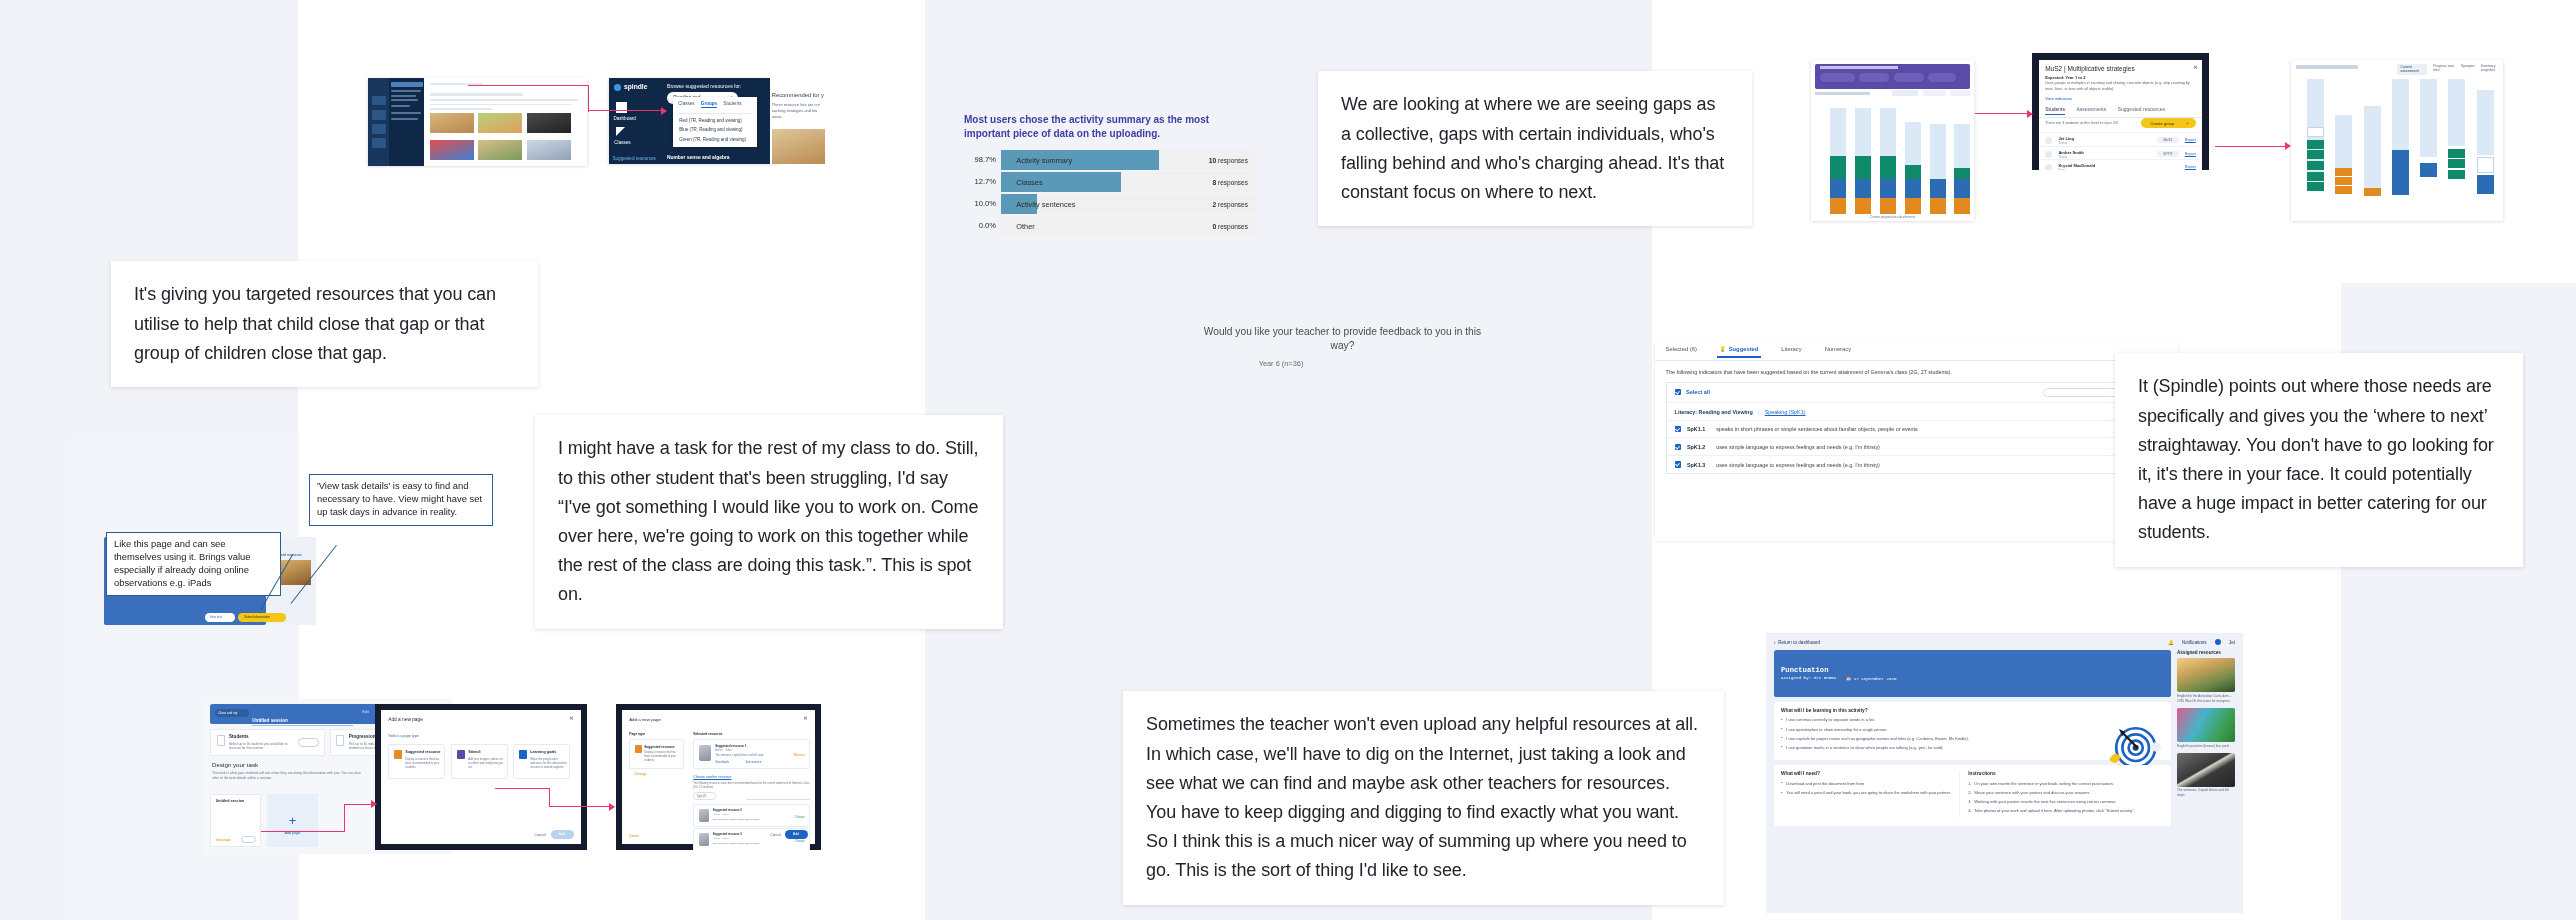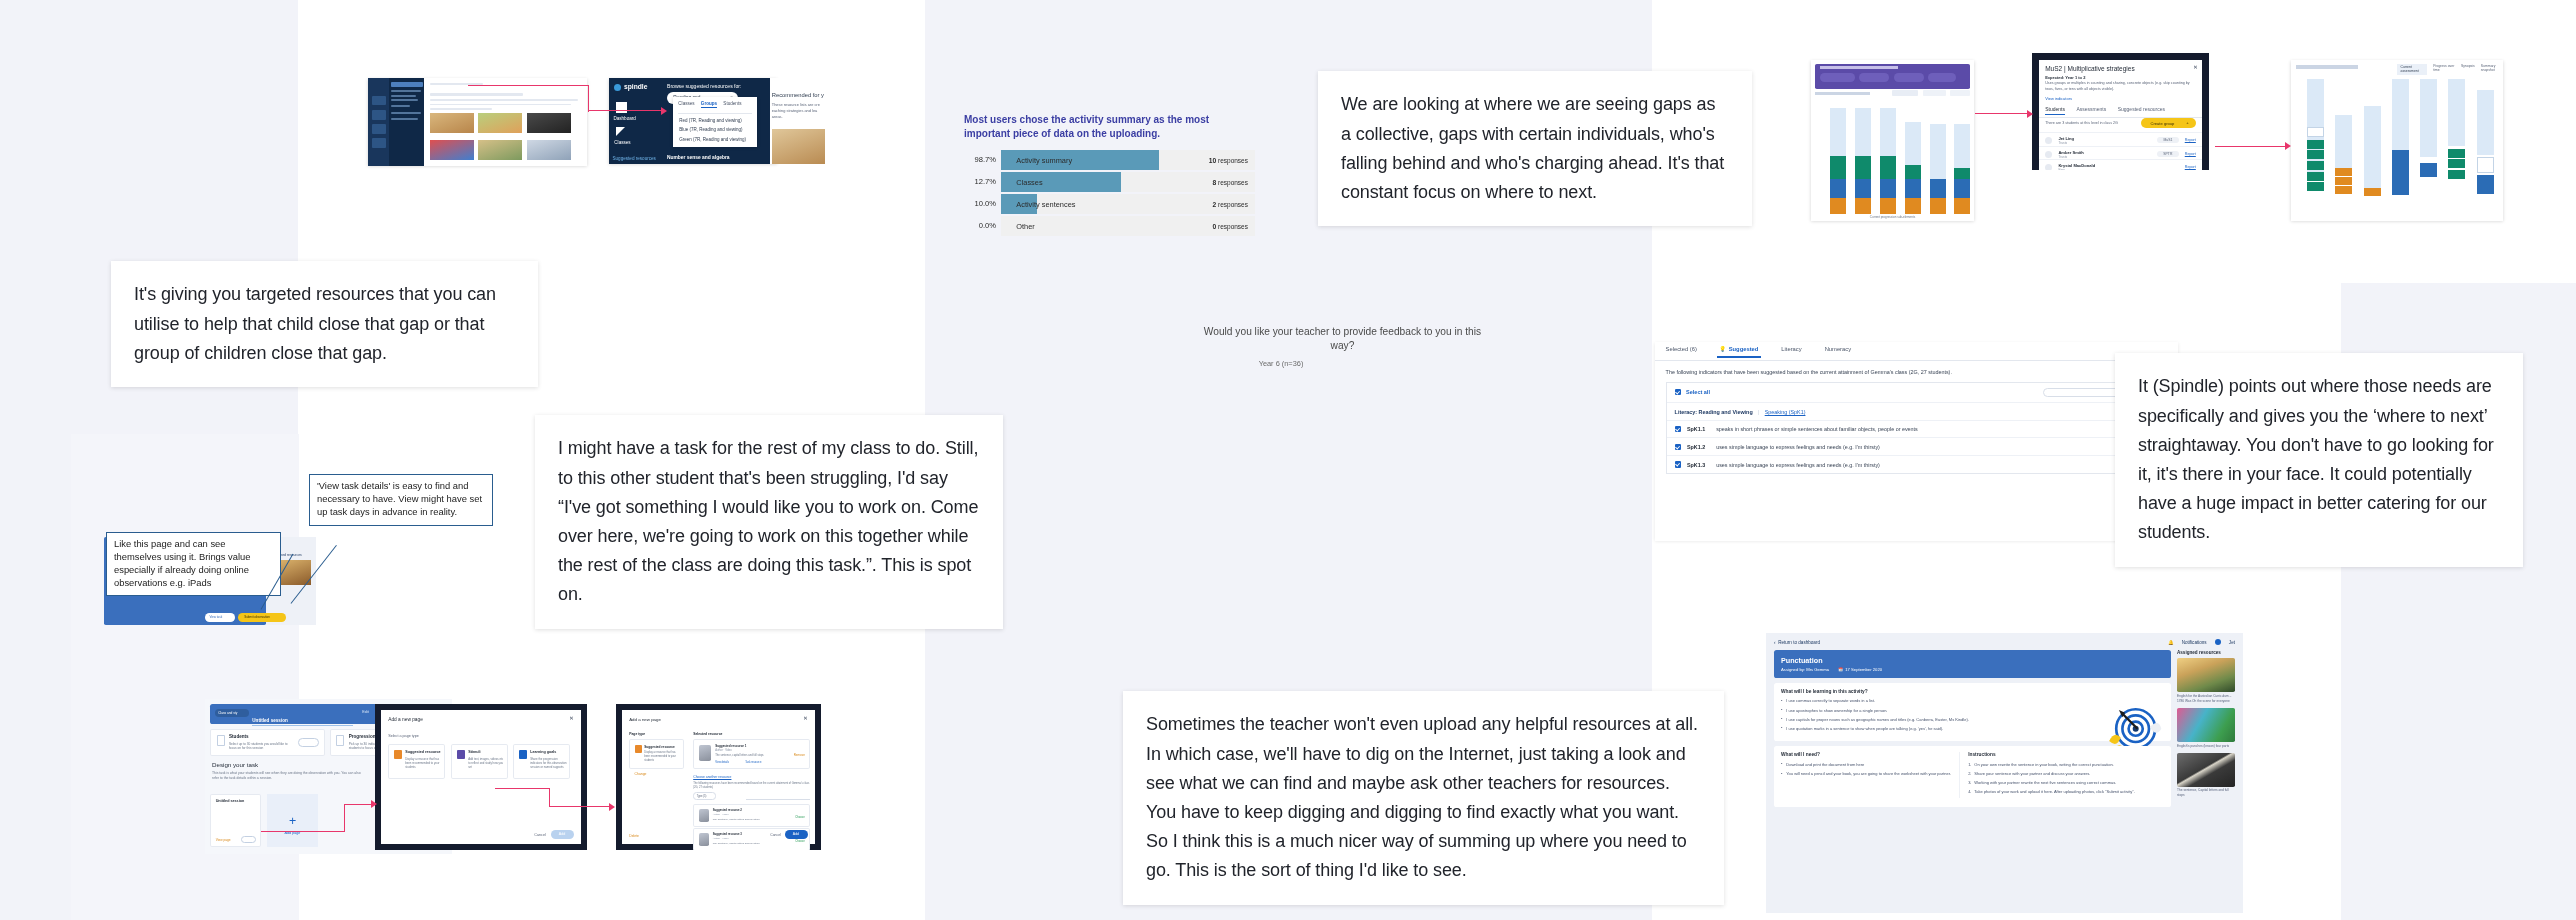--- a/index.html
+++ b/index.html
@@ -93,21 +93,21 @@
   .ind-row { display:flex; align-items:center; gap:6.2px; padding:5.3px 8px; border-top:0.9px solid #eef1f6; }
   .ind-code { font-weight:bold; width:23px; font-size:5.4px; color:#1f2733; }
   .ind-txt { font-size:5.4px; color:#3a4556; }
 
   
   .act { position:absolute; background:#eef1f7; padding:6.2px 8px; }
   .act-top { display:flex; align-items:center; font-size:4.6px; color:#1f3a63; margin-bottom:4.4px; }
   .act-top .rt { margin-left:auto; display:flex; gap:8px; align-items:center; }
   .act-body { display:flex; gap:6.2px; }
   .act-main { flex:1; }
-  .act-hdr { background:#3a6fbd; color:#fff; border-radius:2.6px; padding:6px 7px; }
+  .act-hdr { background:#3a6fbd; color:#fff; border-radius:2.6px; padding:16px 7px;font-family:Liberation Mono, monospace; }
   .act-hdr-t { font-size:7.2px; font-weight:bold; }
   .act-hdr-s { font-size:4.2px; margin-top:1.8px; display:flex; gap:9.7px; align-items:center; }
   .act-card { background:#fff; border-radius:2.6px; padding:6.2px 7px; margin-top:5.3px; position:relative; }
   .act-h { font-size:4.8px; font-weight:bold; color:#1f2733; margin-bottom:4.4px; }
   .act-li { font-size:4px; color:#44506a; line-height:1.5; margin-bottom:3.1px; padding-left:5.3px; position:relative; max-width:73%; }
   .act-li:before { content:"•"; position:absolute; left:0; top:-0.4px; }
   .act-ol { font-size:4px; color:#44506a; line-height:1.5; margin-bottom:3.1px; padding-left:6.2px; position:relative; }
   .act-two { display:flex; gap:8px; }
   .act-side { width:58px; }
   .act-side-h { font-size:4.6px; font-weight:bold; color:#1f2733; margin-bottom:3.5px; }

